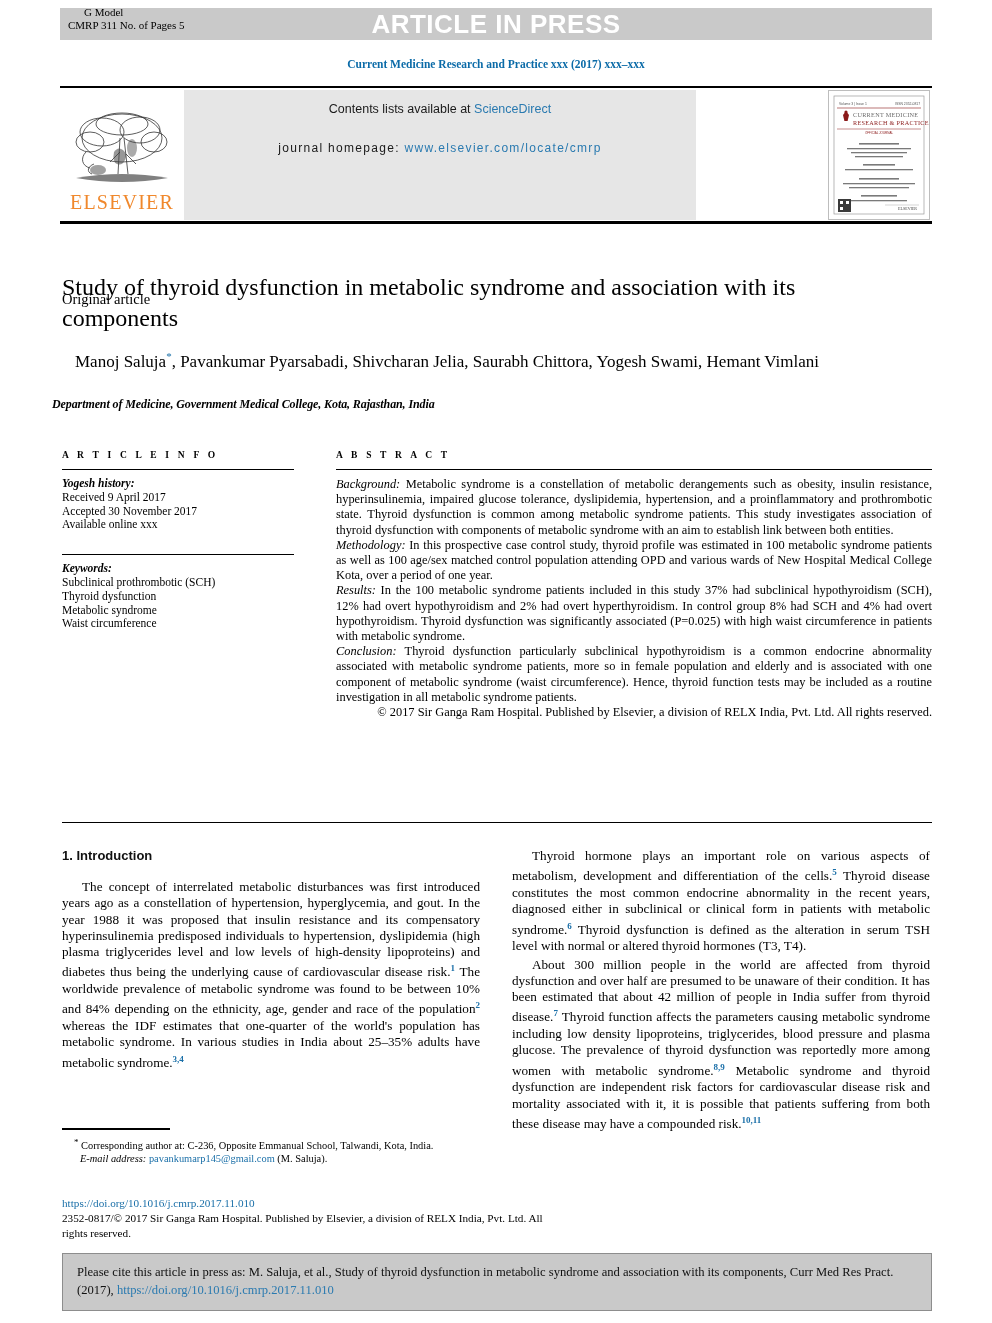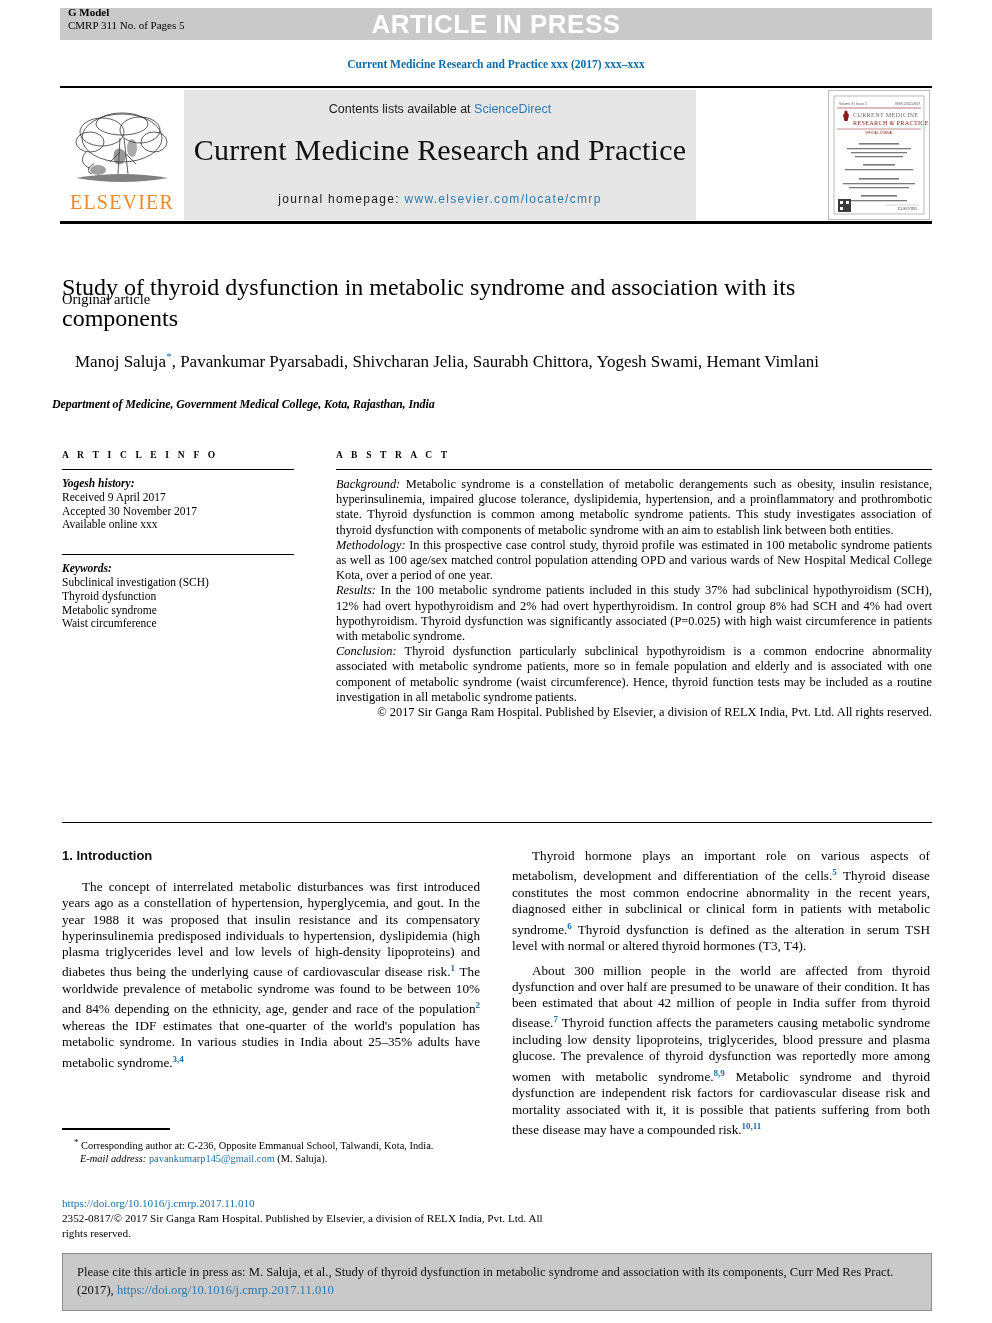--- a/index.html
+++ b/index.html
@@ -35,21 +35,21 @@
   }
   .gmodel {
     position: absolute;
     left: 68px; top: 6px;
     font-family: "Liberation Serif", serif;
     font-size: 11px;
     line-height: 13px;
     color: #000;
     z-index: 3;
   }
-  .gmodel .b { font-weight: bold; }
+  .gmodel .b { font-weight: normal; margin-left: 16px; }
 
   
   .journal-line {
     position: absolute;
     left: 60px; top: 58px;
     width: 872px;
     text-align: center;
     font-family: "Liberation Serif", serif;
     font-weight: bold;
     font-size: 11.5px;
@@ -204,21 +204,21 @@
     color: #111;
   }
   .para {
     font-family: "Liberation Serif", serif;
     font-size: 13.2px;
     line-height: 16.3px;
     text-align: justify;
     text-indent: 20px;
     margin: 0 0 0 0;
   }
-  .para + .para { margin-top: 8px; }
+  .para + .para { margin-top: 2px; }
   sup.ref { font-size: 9px; color: #1a6fa8; font-weight: bold; vertical-align: super; }
 
   
   .foot-rule {
     position: absolute; left: 62px; top: 1128px;
     width: 108px; height: 1.5px; background: #000;
   }
   .footnotes {
     position: absolute; left: 62px; top: 1136px; width: 420px;
     font-family: "Liberation Serif", serif;
@@ -293,21 +293,20 @@
         <path d="M6 70 q46 -8 92 0 q-46 8 -92 0 z" fill="#555" opacity="0.75"></path>
       </svg>
     </span>
     <span class="elsevier-word">ELSEVIER</span>
   </div>
 
   <div class="masthead-center">
     <div class="contents-line">
       <span>Contents lists available at </span><a href="#">ScienceDirect</a>
     </div>
-    <div class="journal-title">Current Medicine Research and Practice</div>
     <div class="homepage-line">
       <span>journal homepage: </span><span class="url">www.elsevier.com/locate/cmrp</span>
     </div>
   </div>
 
   <div class="cover-thumb">
     <svg width="100" height="128" viewBox="0 0 100 128" aria-hidden="true">
       <rect x="0" y="0" width="100" height="128" fill="#ffffff"></rect>
       <rect x="5" y="5" width="90" height="118" fill="none" stroke="#9a9a9a" stroke-width="0.7"></rect>
       <text x="10" y="14" font-family="Liberation Sans, sans-serif" font-size="3.4" fill="#555">Volume 3 | Issue 1</text>
@@ -359,21 +358,21 @@
   <div class="info-body">
     <div class="it">Yogesh history:</div>
     <div>Received 9 April 2017</div>
     <div>Accepted 30 November 2017</div>
     <div>Available online xxx</div>
   </div>
   <div class="info-gap"></div>
   <div class="hr-thin"></div>
   <div class="info-body">
     <div class="it">Keywords:</div>
-    <div>Subclinical investigation (SCH)</div>
+    <div>Subclinical prothrombotic (SCH)</div>
     <div>Thyroid dysfunction</div>
     <div>Metabolic syndrome</div>
     <div>Waist circumference</div>
   </div>
 </div>
 
 <div class="abs-col">
   <div class="sec-head">A B S T R A C T</div>
   <div class="hr-thin"></div>
   <div class="abs-body">

